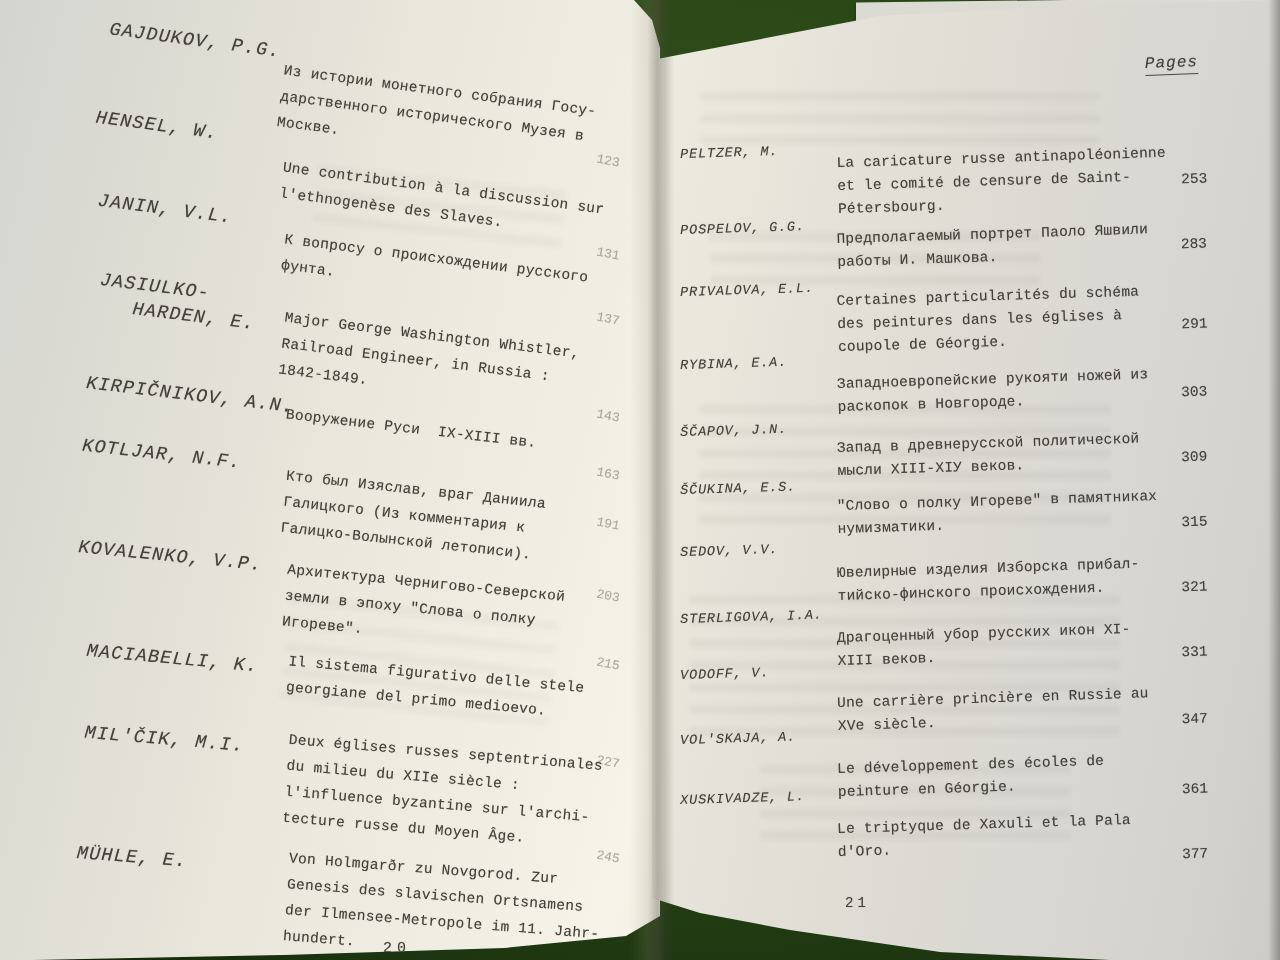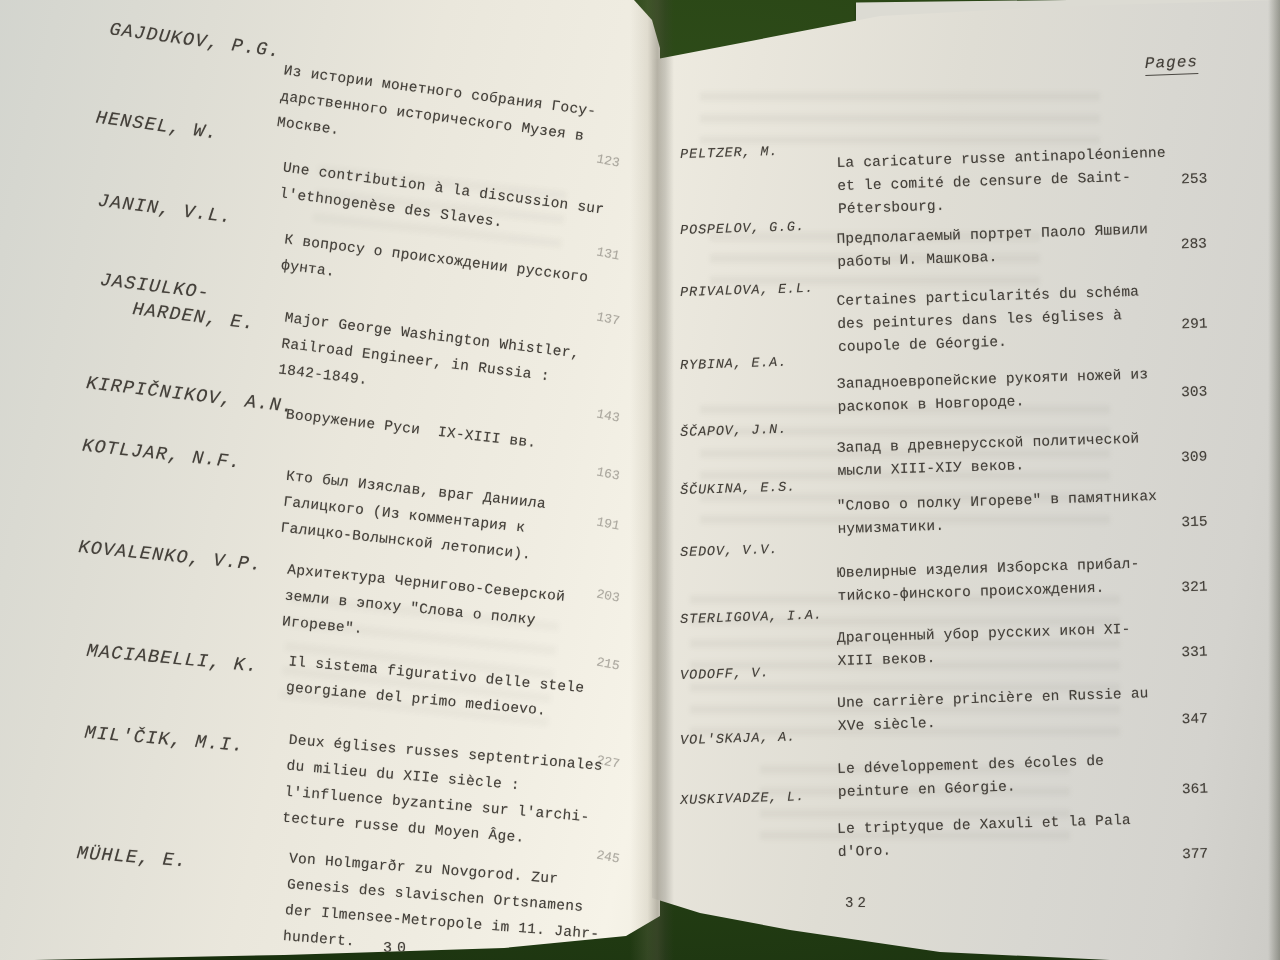--- a/index.html
+++ b/index.html
@@ -147,21 +147,21 @@
     <span class="edge-num en2 txt">131</span>
     <span class="edge-num en3 txt">137</span>
     <span class="edge-num en4 txt">143</span>
     <span class="edge-num en5 txt">163</span>
     <span class="edge-num en6 txt">191</span>
     <span class="edge-num en7 txt">203</span>
     <span class="edge-num en8 txt">215</span>
     <span class="edge-num en9 txt">227</span>
     <span class="edge-num en10 txt">245</span>
 
-    <span class="folio-left txt">30</span>
+    <span class="folio-left txt">20</span>
   </div>
 
   <div class="page-right">
     <div class="ghost g1"></div>
     <div class="ghost g2"></div>
     <div class="ghost g3"></div>
     <div class="ghost g4"></div>
     <div class="ghost g5"></div>
 
     <span class="pages-header txt">Pages</span>
@@ -228,18 +228,18 @@
 peinture en Géorgie.</div>
       <span class="rpage txt">361</span>
     </div>
     <div class="rrow rr11">
       <span class="rname txt">XUSKIVADZE, L.</span>
       <div class="rtitle txt">Le triptyque de Xaxuli et la Pala
 d'Oro.</div>
       <span class="rpage txt">377</span>
     </div>
 
-    <span class="folio-right txt">32</span>
+    <span class="folio-right txt">21</span>
   </div>
 
   <div class="spine-shadow"></div>
   <div class="edge-right"></div>
 </div>
 
 </body></html>

